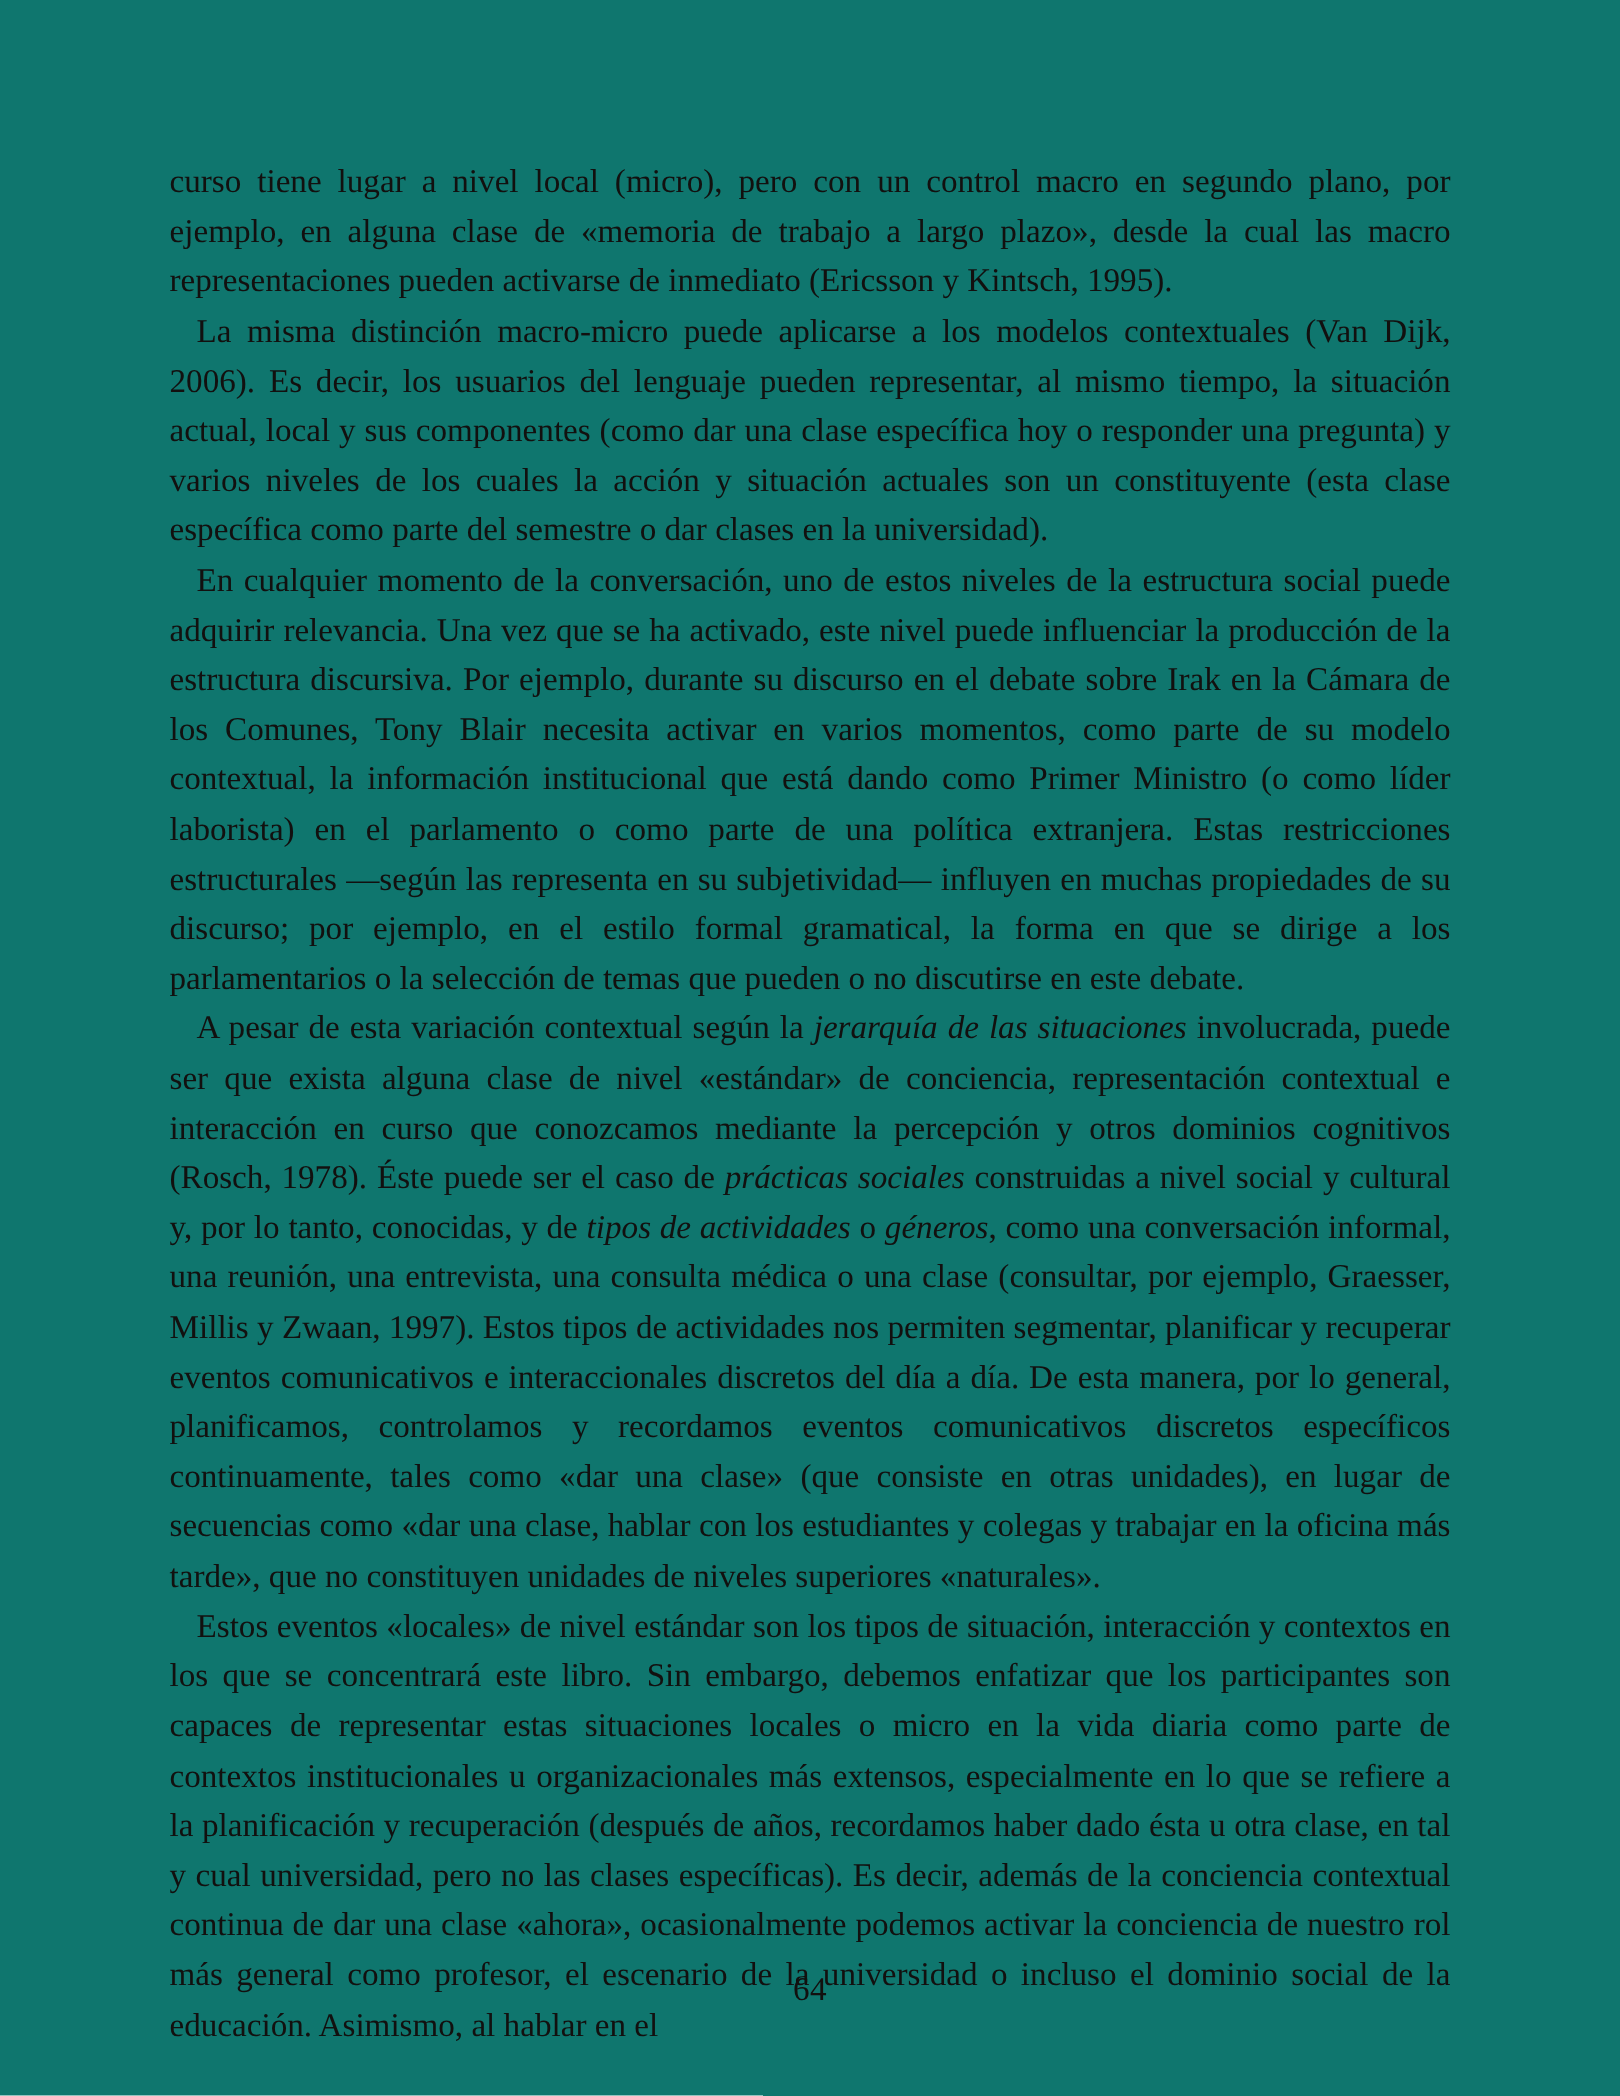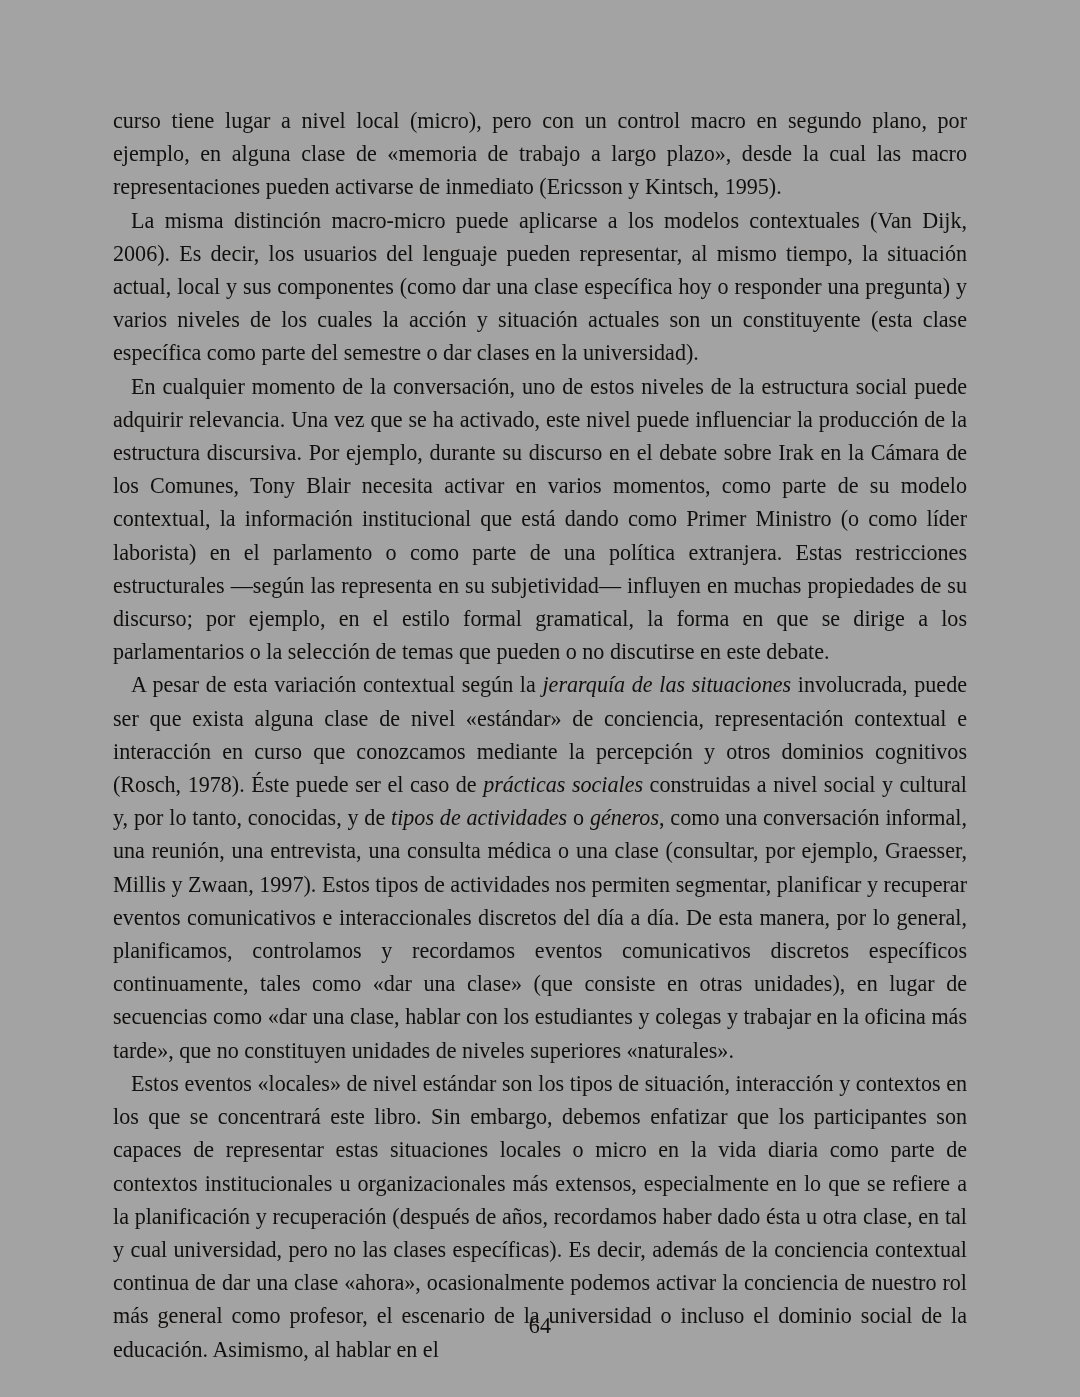--- a/index.html
+++ b/index.html
@@ -47,21 +47,21 @@
     width: 1080px;
     text-align: center;
     font-size: 22.1px;
     line-height: 28px;
     letter-spacing: 0.3px;
   }
 </style>
 </head>
 <body>
 
-<div class="page" style="background: #a3a3a3; color: rgb(18, 16, 15);">
+<div class="page" style="background: #0f766e; color: rgb(18, 16, 15);">
 
   <div class="text-block">
       <p class="cont">curso tiene lugar a nivel local (micro), pero con un control macro en segundo plano, por ejemplo, en alguna clase de «memoria de trabajo a largo plazo», desde la cual las macro representaciones pueden activarse de inmediato (Ericsson y Kintsch, 1995).</p>
       <p>La misma distinción macro-micro puede aplicarse a los modelos contextuales (Van Dijk, 2006). Es decir, los usuarios del lenguaje pueden representar, al mismo tiempo, la situación actual, local y sus componentes (como dar una clase específica hoy o responder una pregunta) y varios niveles de los cuales la acción y situación actuales son un constituyente (esta clase específica como parte del semestre o dar clases en la universidad).</p>
       <p>En cualquier momento de la conversación, uno de estos niveles de la estructura social puede adquirir relevancia. Una vez que se ha activado, este nivel puede influenciar la producción de la estructura discursiva. Por ejemplo, durante su discurso en el debate sobre Irak en la Cámara de los Comunes, Tony Blair necesita activar en varios momentos, como parte de su modelo contextual, la información institucional que está dando como Primer Ministro (o como líder laborista) en el parlamento o como parte de una política extranjera. Estas restricciones estructurales —según las representa en su subjetividad— influyen en muchas propiedades de su discurso; por ejemplo, en el estilo formal gramatical, la forma en que se dirige a los parlamentarios o la selección de temas que pueden o no discutirse en este debate.</p>
       <p>A pesar de esta variación contextual según la <em>jerarquía de las situaciones</em> involucrada, puede ser que exista alguna clase de nivel «estándar» de conciencia, representación contextual e interacción en curso que conozcamos mediante la percepción y otros dominios cognitivos (Rosch, 1978). Éste puede ser el caso de <em>prácticas sociales</em> construidas a nivel social y cultural y, por lo tanto, conocidas, y de <em>tipos de actividades</em> o <em>géneros</em>, como una conversación informal, una reunión, una entrevista, una consulta médica o una clase (consultar, por ejemplo, Graesser, Millis y Zwaan, 1997). Estos tipos de actividades nos permiten segmentar, planificar y recuperar eventos comunicativos e interaccionales discretos del día a día. De esta manera, por lo general, planificamos, controlamos y recordamos eventos comunicativos discretos específicos continuamente, tales como «dar una clase» (que consiste en otras unidades), en lugar de secuencias como «dar una clase, hablar con los estudiantes y colegas y trabajar en la oficina más tarde», que no constituyen unidades de niveles superiores «naturales».</p>
       <p>Estos eventos «locales» de nivel estándar son los tipos de situación, interacción y contextos en los que se concentrará este libro. Sin embargo, debemos enfatizar que los participantes son capaces de representar estas situaciones locales o micro en la vida diaria como parte de contextos institucionales u organizacionales más extensos, especialmente en lo que se refiere a la planificación y recuperación (después de años, recordamos haber dado ésta u otra clase, en tal y cual universidad, pero no las clases específicas). Es decir, además de la conciencia contextual continua de dar una clase «ahora», ocasionalmente podemos activar la conciencia de nuestro rol más general como profesor, el escenario de la universidad o incluso el dominio social de la educación. Asimismo, al hablar en el</p>
     </div>
 
   <div class="folio">64</div>

